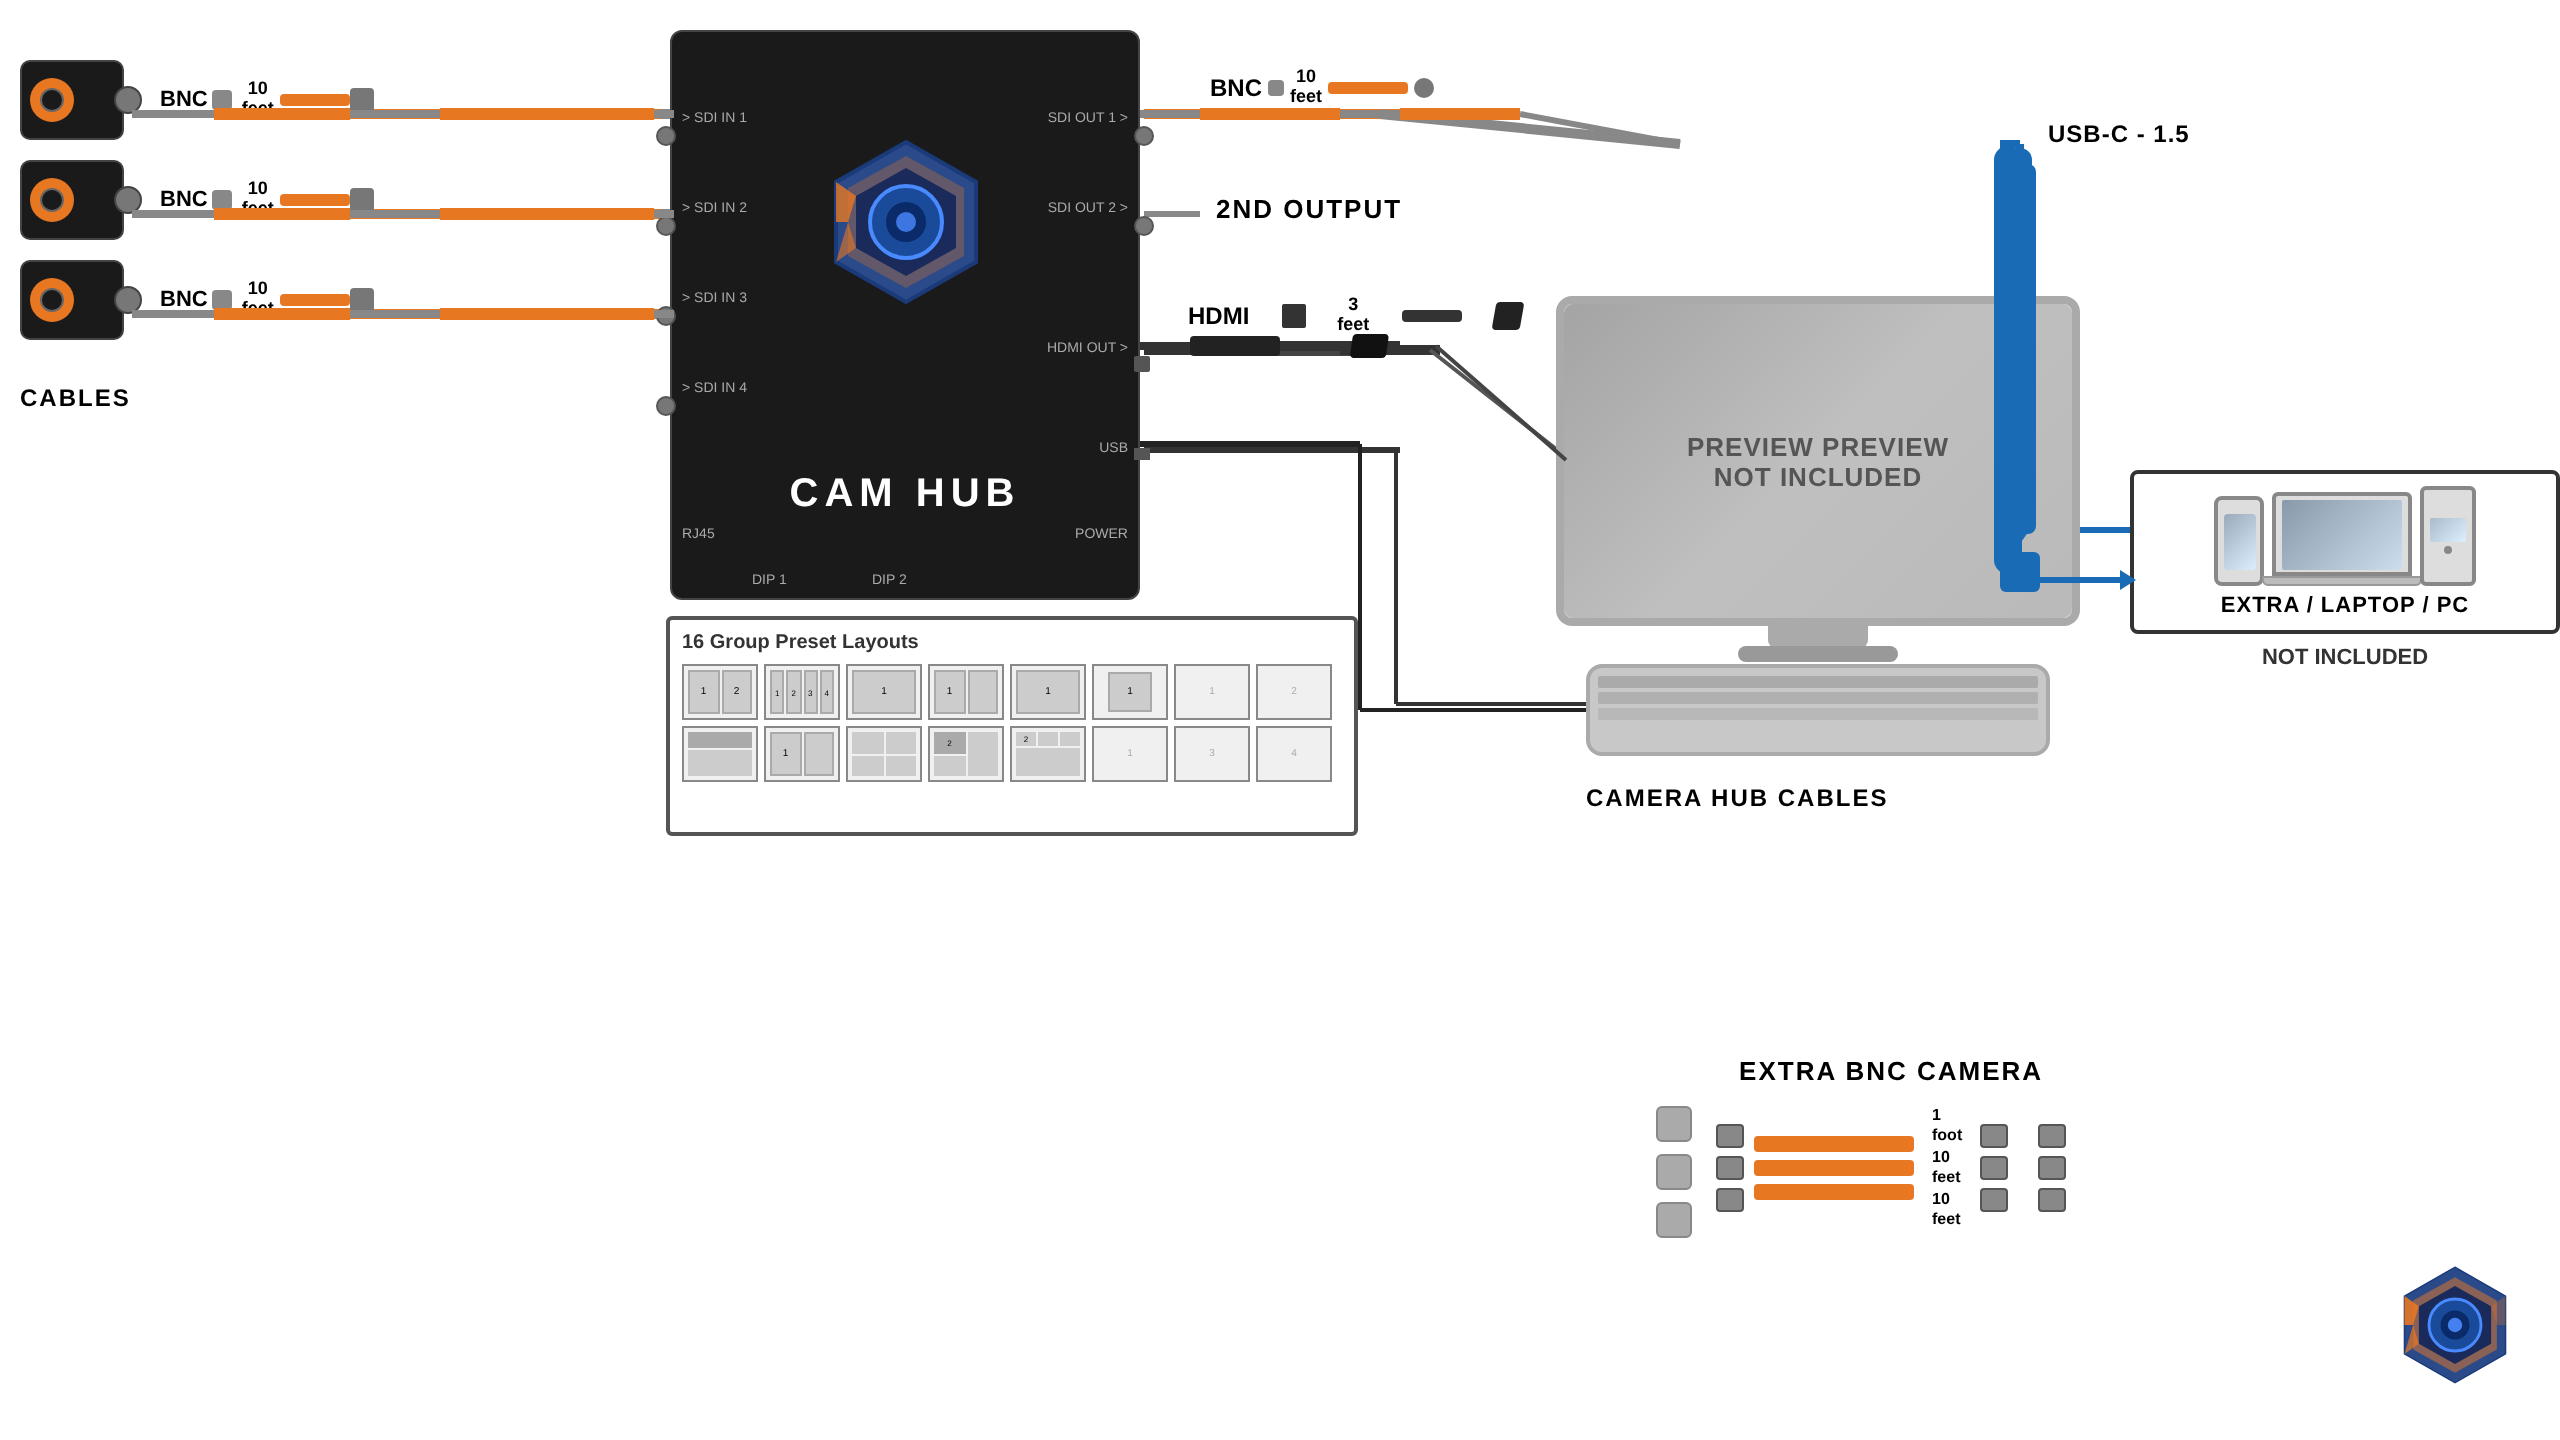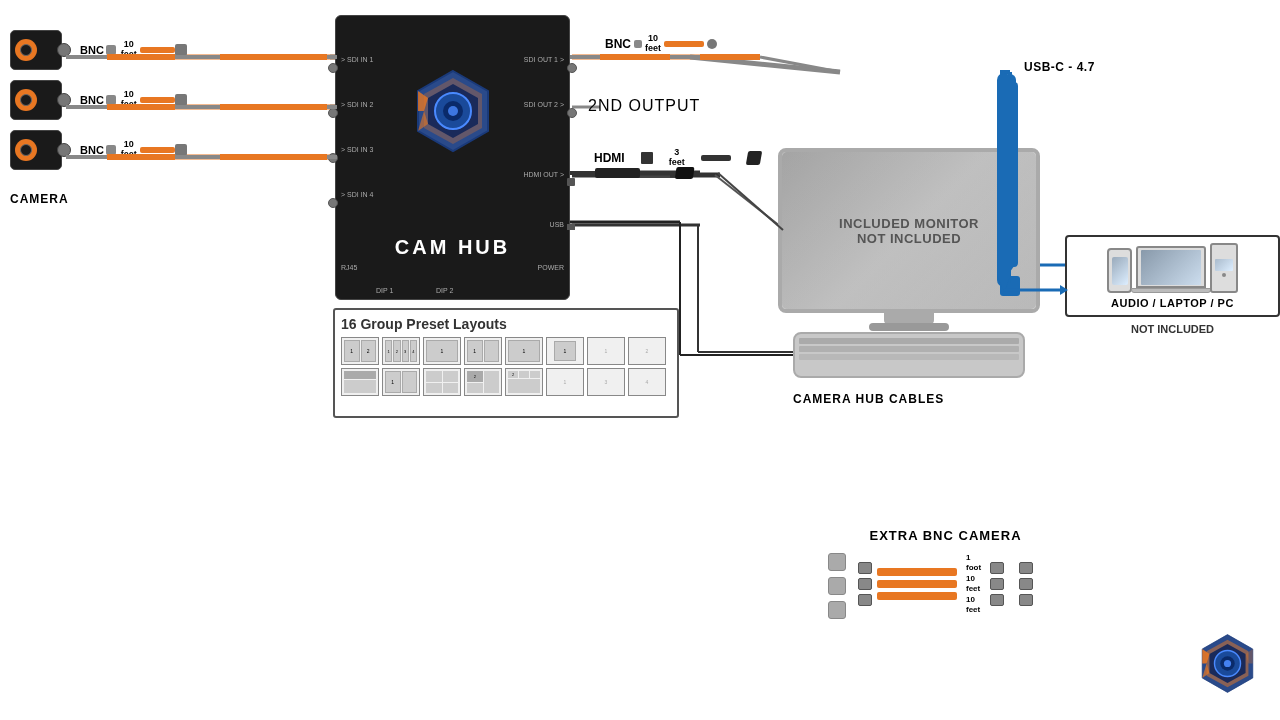--- a/index.html
+++ b/index.html
@@ -115,21 +115,21 @@
       </div>
     </div>
     <span style="font-size:11px;font-weight:bold;margin-left:18px;white-space:nowrap;">BNC</span>
     <div style="width:10px;height:10px;background:#888;border-radius:2px;margin:0 2px;"></div>
     <span style="font-size:9px;font-weight:bold;text-align:center;white-space:pre;margin:0 3px;line-height:1.1;">10
 feet</span>
     <div style="width:35px;height:6px;background:#e87722;border-radius:2px;"></div>
     <div style="width:12px;height:12px;background:#777;border-radius:2px;"></div>
   </div>
 
-  <div style="position:absolute;left:10px;top:192px;font-size:12px;font-weight:900;letter-spacing:1px;">CAMERA</div>
+  <div style="position:absolute;left:10px;top:192px;font-size:12px;font-weight:900;letter-spacing:1px;">CABLES</div>
 
   <div style="position:absolute;left:335px;top:15px;width:235px;height:285px;background:#1a1a1a;border-radius:6px;border:1px solid #444;">
 
     <div style="position:absolute;left:5px;top:40px;font-size:7px;color:#aaa;">&gt; SDI IN 1</div>
     <div style="position:absolute;left:5px;top:85px;font-size:7px;color:#aaa;">&gt; SDI IN 2</div>
     <div style="position:absolute;left:5px;top:130px;font-size:7px;color:#aaa;">&gt; SDI IN 3</div>
     <div style="position:absolute;left:5px;top:175px;font-size:7px;color:#aaa;">&gt; SDI IN 4</div>
     <div style="position:absolute;left:5px;top:248px;font-size:7px;color:#aaa;">RJ45</div>
 
     <div style="position:absolute;right:5px;top:40px;font-size:7px;color:#aaa;text-align:right;">SDI OUT 1 &gt;</div>
@@ -178,37 +178,37 @@
 
   <div style="position:absolute;left:605px;top:34px;display:flex;align-items:center;gap:3px;">
     <span style="font-size:12px;font-weight:bold;">BNC</span>
     <div style="width:8px;height:8px;background:#888;border-radius:2px;"></div>
     <span style="font-size:9px;font-weight:bold;white-space:pre;line-height:1.1;text-align:center;">10
 feet</span>
     <div style="width:40px;height:6px;background:#e87722;border-radius:2px;"></div>
     <div style="width:10px;height:10px;background:#777;border-radius:50%;"></div>
   </div>
 
-  <div style="position:absolute;left:588px;top:97px;font-size:16px;font-weight:400;letter-spacing:1px;">2ND OUTPUT</div>
+  <div style="position:absolute;left:608px;top:97px;font-size:13px;font-weight:700;letter-spacing:1px;">2ND OUTPUT</div>
 
   <div style="position:absolute;left:594px;top:148px;display:flex;align-items:center;gap:16px;">
     <span style="font-size:12px;font-weight:900;">HDMI</span>
     <div style="width:12px;height:12px;background:#333;border-radius:1px;"></div>
     <span style="font-size:9px;font-weight:bold;white-space:pre;line-height:1.1;text-align:center;">3
 feet</span>
     <div style="width:30px;height:6px;background:#333;border-radius:2px;"></div>
     <div style="width:14px;height:14px;background:#222;border-radius:2px;transform:skewX(-10deg);"></div>
   </div>
 
   <div style="position:absolute;left:778px;top:148px;width:262px;height:165px;background:linear-gradient(135deg,#c8c8c8,#d8d8d8);border:4px solid #aaa;border-radius:8px;display:flex;flex-direction:column;align-items:center;justify-content:center;">
 
     <div style="position:absolute;top:0;left:0;right:0;bottom:0;background:linear-gradient(135deg,#b0b0b0 0%,#d0d0d0 50%,#c0c0c0 100%);border-radius:5px;display:flex;flex-direction:column;align-items:center;justify-content:center;">
 
       <div style="position:absolute;top:0;left:0;right:0;bottom:0;opacity:0.3;background:linear-gradient(135deg,#888,#aaa);border-radius:5px;"></div>
-      <div style="font-size:13px;font-weight:900;color:#555;text-align:center;z-index:1;letter-spacing:0.5px;">INCLUDED MONITOR</div>
+      <div style="font-size:13px;font-weight:900;color:#555;text-align:center;z-index:1;letter-spacing:0.5px;">PREVIEW PREVIEW</div>
       <div style="font-size:13px;font-weight:900;color:#555;text-align:center;z-index:1;letter-spacing:0.5px;">NOT INCLUDED</div>
     </div>
 
     <div style="position:absolute;bottom:-15px;left:50%;transform:translateX(-50%);width:50px;height:12px;background:#aaa;border-radius:0 0 4px 4px;"></div>
     <div style="position:absolute;bottom:-22px;left:50%;transform:translateX(-50%);width:80px;height:8px;background:#999;border-radius:4px;"></div>
   </div>
 
   <div style="position:absolute;left:793px;top:332px;width:232px;height:46px;background:#c8c8c8;border-radius:8px;border:2px solid #aaa;padding:4px;">
 
     <div style="display:flex;gap:2px;margin-bottom:2px;">
@@ -217,21 +217,21 @@
     <div style="display:flex;gap:1px;margin-bottom:2px;">
       <div style="height:6px;background:#b0b0b0;border-radius:1px;flex:1;"></div>
     </div>
     <div style="display:flex;gap:1px;">
       <div style="height:6px;background:#b8b8b8;border-radius:1px;flex:2;"></div>
     </div>
   </div>
 
   <div style="position:absolute;left:793px;top:392px;font-size:12px;font-weight:900;letter-spacing:1px;">CAMERA HUB CABLES</div>
 
-  <div style="position:absolute;left:1024px;top:60px;font-size:12px;font-weight:900;letter-spacing:0.5px;">USB-C - 4.7</div>
+  <div style="position:absolute;left:1024px;top:60px;font-size:12px;font-weight:900;letter-spacing:0.5px;">USB-C - 1.5</div>
 
   <div style="position:absolute;left:1004px;top:82px;width:14px;height:185px;background:#1a6bb5;border-radius:4px;"></div>
   <div style="position:absolute;left:997px;top:262px;width:0;height:0;border-left:10px solid transparent;border-right:10px solid transparent;border-top:14px solid #1a6bb5;"></div>
 
   <div style="position:absolute;left:1000px;top:276px;width:20px;height:20px;background:#1a6bb5;border-radius:3px;"></div>
 
   <div style="position:absolute;left:1065px;top:235px;width:215px;">
     <div style="border:2px solid #333;border-radius:4px;padding:6px 10px;text-align:center;background:#fff;position:relative;">
 
       <div style="display:flex;align-items:flex-end;justify-content:center;gap:4px;margin-bottom:4px;">
@@ -245,27 +245,27 @@
             <div style="width:60px;height:35px;background:linear-gradient(135deg,#89a,#cde);border-radius:1px;"></div>
           </div>
           <div style="width:80px;height:5px;background:#bbb;border-radius:0 0 3px 3px;margin-left:-5px;border:1px solid #999;"></div>
         </div>
 
         <div style="width:28px;height:50px;background:#ddd;border-radius:3px;border:2px solid #888;display:flex;flex-direction:column;align-items:center;justify-content:center;gap:2px;">
           <div style="width:18px;height:12px;background:linear-gradient(135deg,#abc,#def);border-radius:1px;"></div>
           <div style="width:4px;height:4px;background:#888;border-radius:50%;"></div>
         </div>
       </div>
-      <div style="font-size:11px;font-weight:900;letter-spacing:0.5px;white-space:nowrap;">AUDIO / LAPTOP / PC</div>
+      <div style="font-size:11px;font-weight:900;letter-spacing:0.5px;white-space:nowrap;">EXTRA / LAPTOP / PC</div>
     </div>
     <div style="font-size:11px;font-weight:900;color:#333;text-align:center;margin-top:6px;">NOT INCLUDED</div>
   </div>
 
   <div style="position:absolute;left:333px;top:308px;width:346px;height:110px;background:#fff;border:2px solid #555;border-radius:3px;padding:6px;">
-    <div style="font-size:14px;font-weight:bold;color:#333;margin-bottom:5px;">16 Group Preset Layouts</div>
+    <div style="font-size:10px;font-weight:bold;color:#333;margin-bottom:5px;">16 Group Preset Layouts</div>
 
     <div style="display:flex;gap:3px;margin-bottom:3px;">
 
       <div style="width:38px;height:28px;border:1px solid #888;background:#f0f0f0;display:grid;grid-template-columns:1fr 1fr;gap:1px;padding:2px;">
         <div style="background:#ccc;border:0.5px solid #aaa;display:flex;align-items:center;justify-content:center;font-size:5px;">1</div>
         <div style="background:#ccc;border:0.5px solid #aaa;display:flex;align-items:center;justify-content:center;font-size:5px;">2</div>
       </div>
 
       <div style="width:38px;height:28px;border:1px solid #888;background:#f0f0f0;display:grid;grid-template-columns:1fr 1fr 1fr 1fr;gap:1px;padding:2px;">
         <div style="background:#ccc;border:0.5px solid #aaa;font-size:4px;display:flex;align-items:center;justify-content:center;">1</div>

